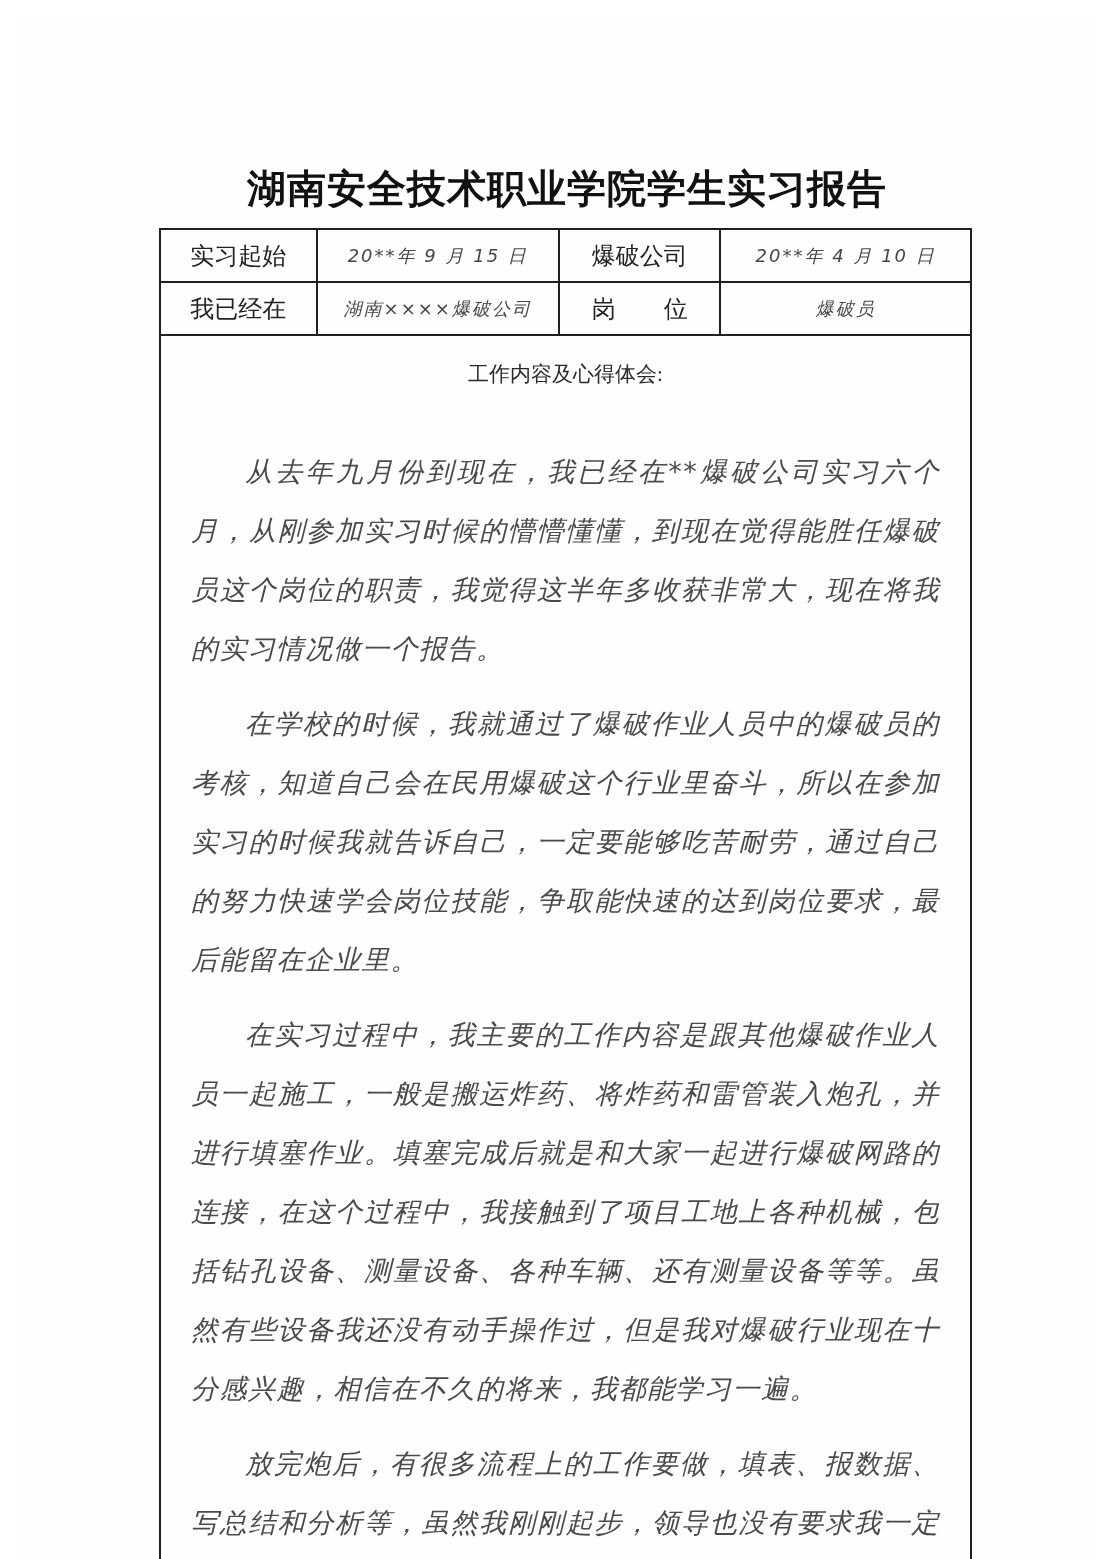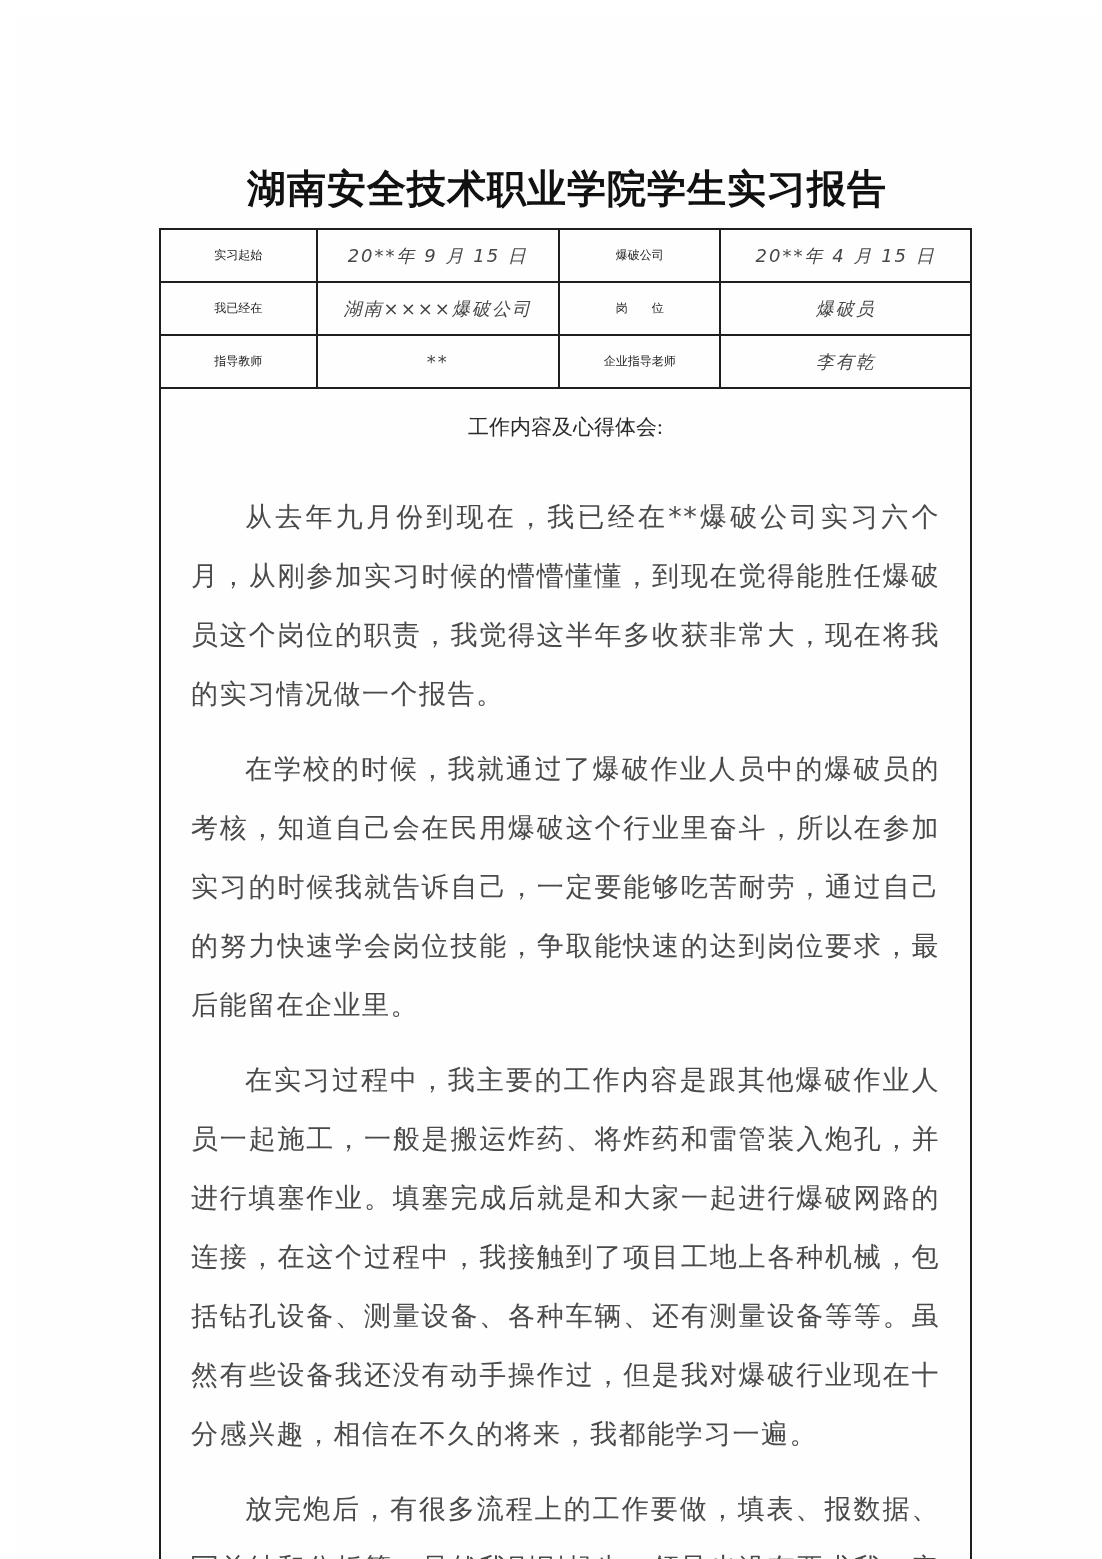--- a/index.html
+++ b/index.html
@@ -42,21 +42,21 @@
   table.info-table td {
     border: 2px solid #1f1f1f;
     text-align: center;
     vertical-align: middle;
     overflow: hidden;
   }
 
   tr.info-row { height: 53px; }
 
   .cell-label {
-    font-size: 12px;
+    font-size: 24px;
     color: #222222;
     font-family: "Liberation Serif", serif;
     white-space: pre;
   }
 
   .cell-value {
     font-size: 18px;
     font-style: italic;
     color: #474747;
     letter-spacing: 2px;
@@ -68,28 +68,29 @@
     height: 989px;
     vertical-align: top;
     text-align: left;
     padding: 16px 14px 10px 14px;
   }
 
   .section-label {
     font-size: 21px;
     color: #2a2a2a;
     font-family: "Liberation Serif", serif;
-    margin-bottom: 22px;
+    margin-bottom: 30px;
   }
 
   .essay p {
     font-size: 27px;
     line-height: 59px;
     text-indent: 2em;
     text-align: justify;
+    font-style: italic;
     color: #4a4a4a;
     letter-spacing: 1.5px;
     font-family: "DejaVu Sans", sans-serif;
   }
 </style>
 </head>
 <body>
 
 <div class="page">
 
@@ -100,33 +101,27 @@
       <col style="width:19.3%">
       <col style="width:29.9%">
       <col style="width:19.9%">
       <col style="width:30.9%">
     </colgroup>
     <tbody>
       <tr class="info-row">
         <td class="cell-label">实习起始</td>
         <td class="cell-value">20**年 9 月 15 日</td>
         <td class="cell-label">爆破公司</td>
-        <td class="cell-value">20**年 4 月 15 日</td>
+        <td class="cell-value">20**年 4 月 10 日</td>
       </tr>
       <tr class="info-row">
         <td class="cell-label">我已经在</td>
         <td class="cell-value">湖南××××爆破公司</td>
         <td class="cell-label">岗　　位</td>
         <td class="cell-value">爆破员</td>
-      </tr>
-      <tr class="info-row">
-        <td class="cell-label">指导教师</td>
-        <td class="cell-value">**</td>
-        <td class="cell-label">企业指导老师</td>
-        <td class="cell-value">李有乾</td>
       </tr>
       <tr>
         <td class="content-cell" colspan="4">
           <div class="section-label">工作内容及心得体会:</div>
           <div class="essay">
             <p>从去年九月份到现在，我已经在**爆破公司实习六个月，从刚参加实习时候的懵懵懂懂，到现在觉得能胜任爆破员这个岗位的职责，我觉得这半年多收获非常大，现在将我的实习情况做一个报告。</p>
             <p>在学校的时候，我就通过了爆破作业人员中的爆破员的考核，知道自己会在民用爆破这个行业里奋斗，所以在参加实习的时候我就告诉自己，一定要能够吃苦耐劳，通过自己的努力快速学会岗位技能，争取能快速的达到岗位要求，最后能留在企业里。</p>
             <p>在实习过程中，我主要的工作内容是跟其他爆破作业人员一起施工，一般是搬运炸药、将炸药和雷管装入炮孔，并进行填塞作业。填塞完成后就是和大家一起进行爆破网路的连接，在这个过程中，我接触到了项目工地上各种机械，包括钻孔设备、测量设备、各种车辆、还有测量设备等等。虽然有些设备我还没有动手操作过，但是我对爆破行业现在十分感兴趣，相信在不久的将来，我都能学习一遍。</p>
             <p>放完炮后，有很多流程上的工作要做，填表、报数据、写总结和分析等，虽然我刚刚起步，领导也没有要求我一定要做，但是我还是帮着师傅做了几次，也得到了师傅的表扬。</p>
           </div>

